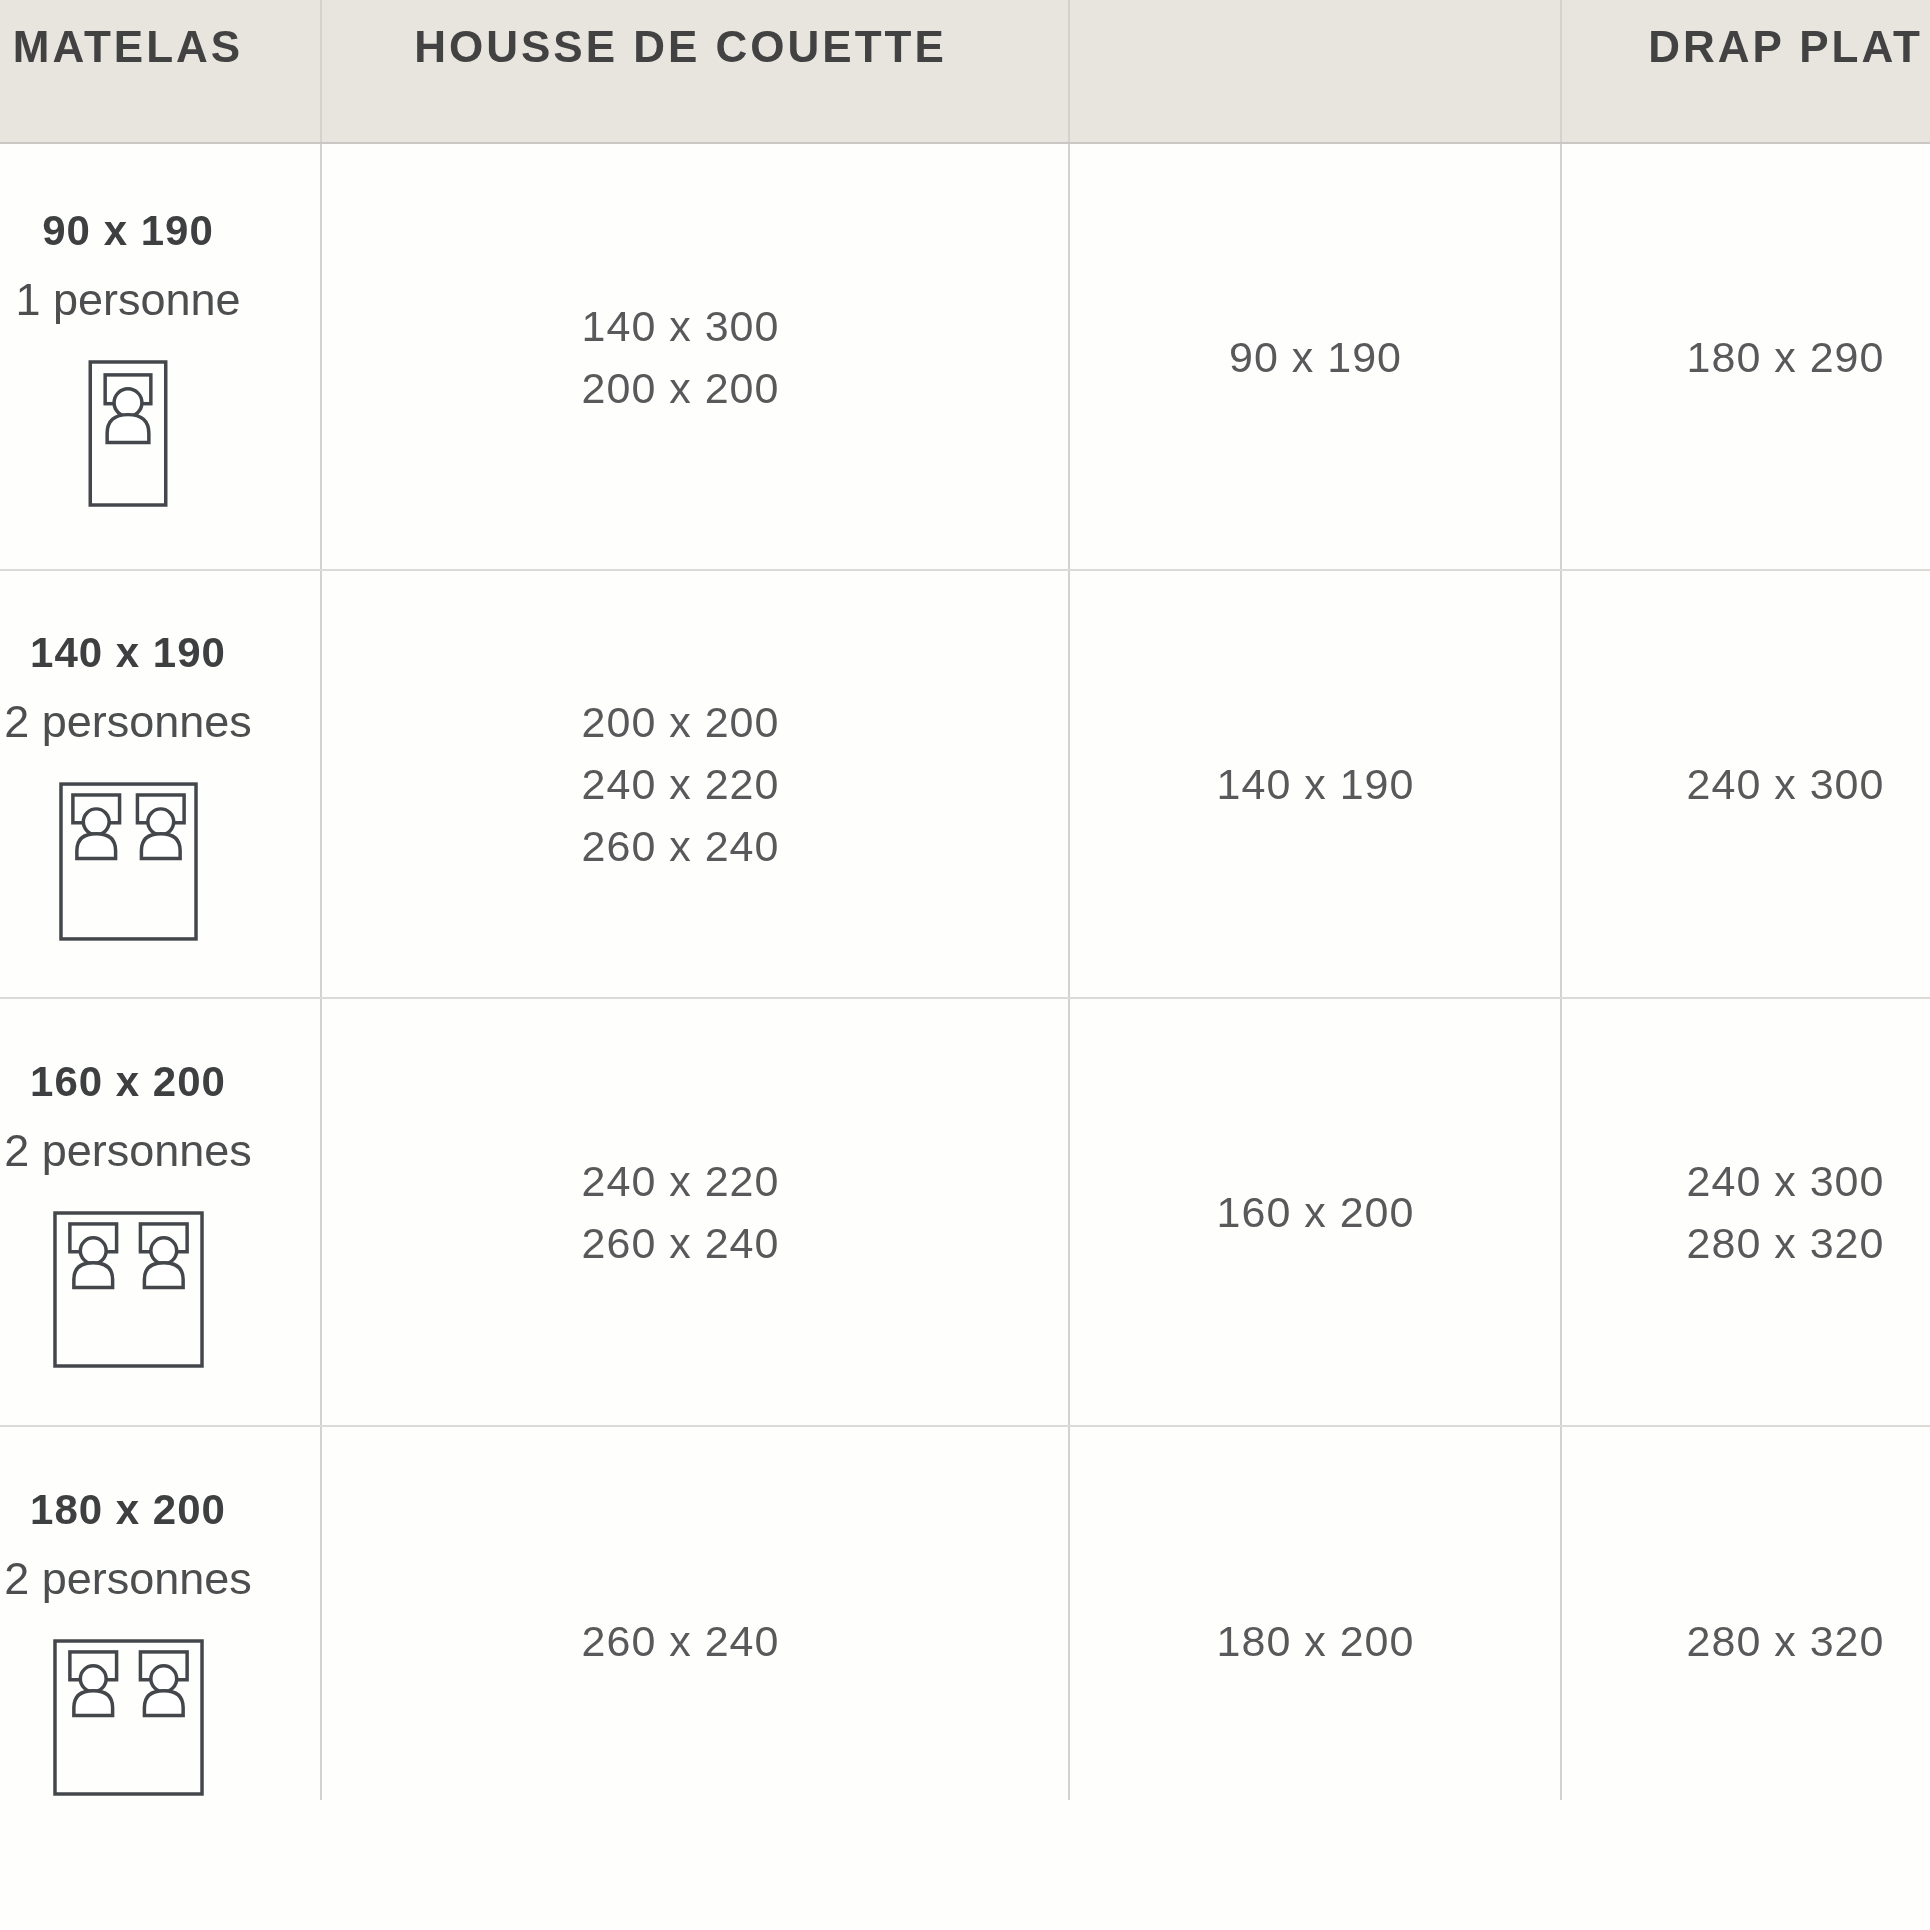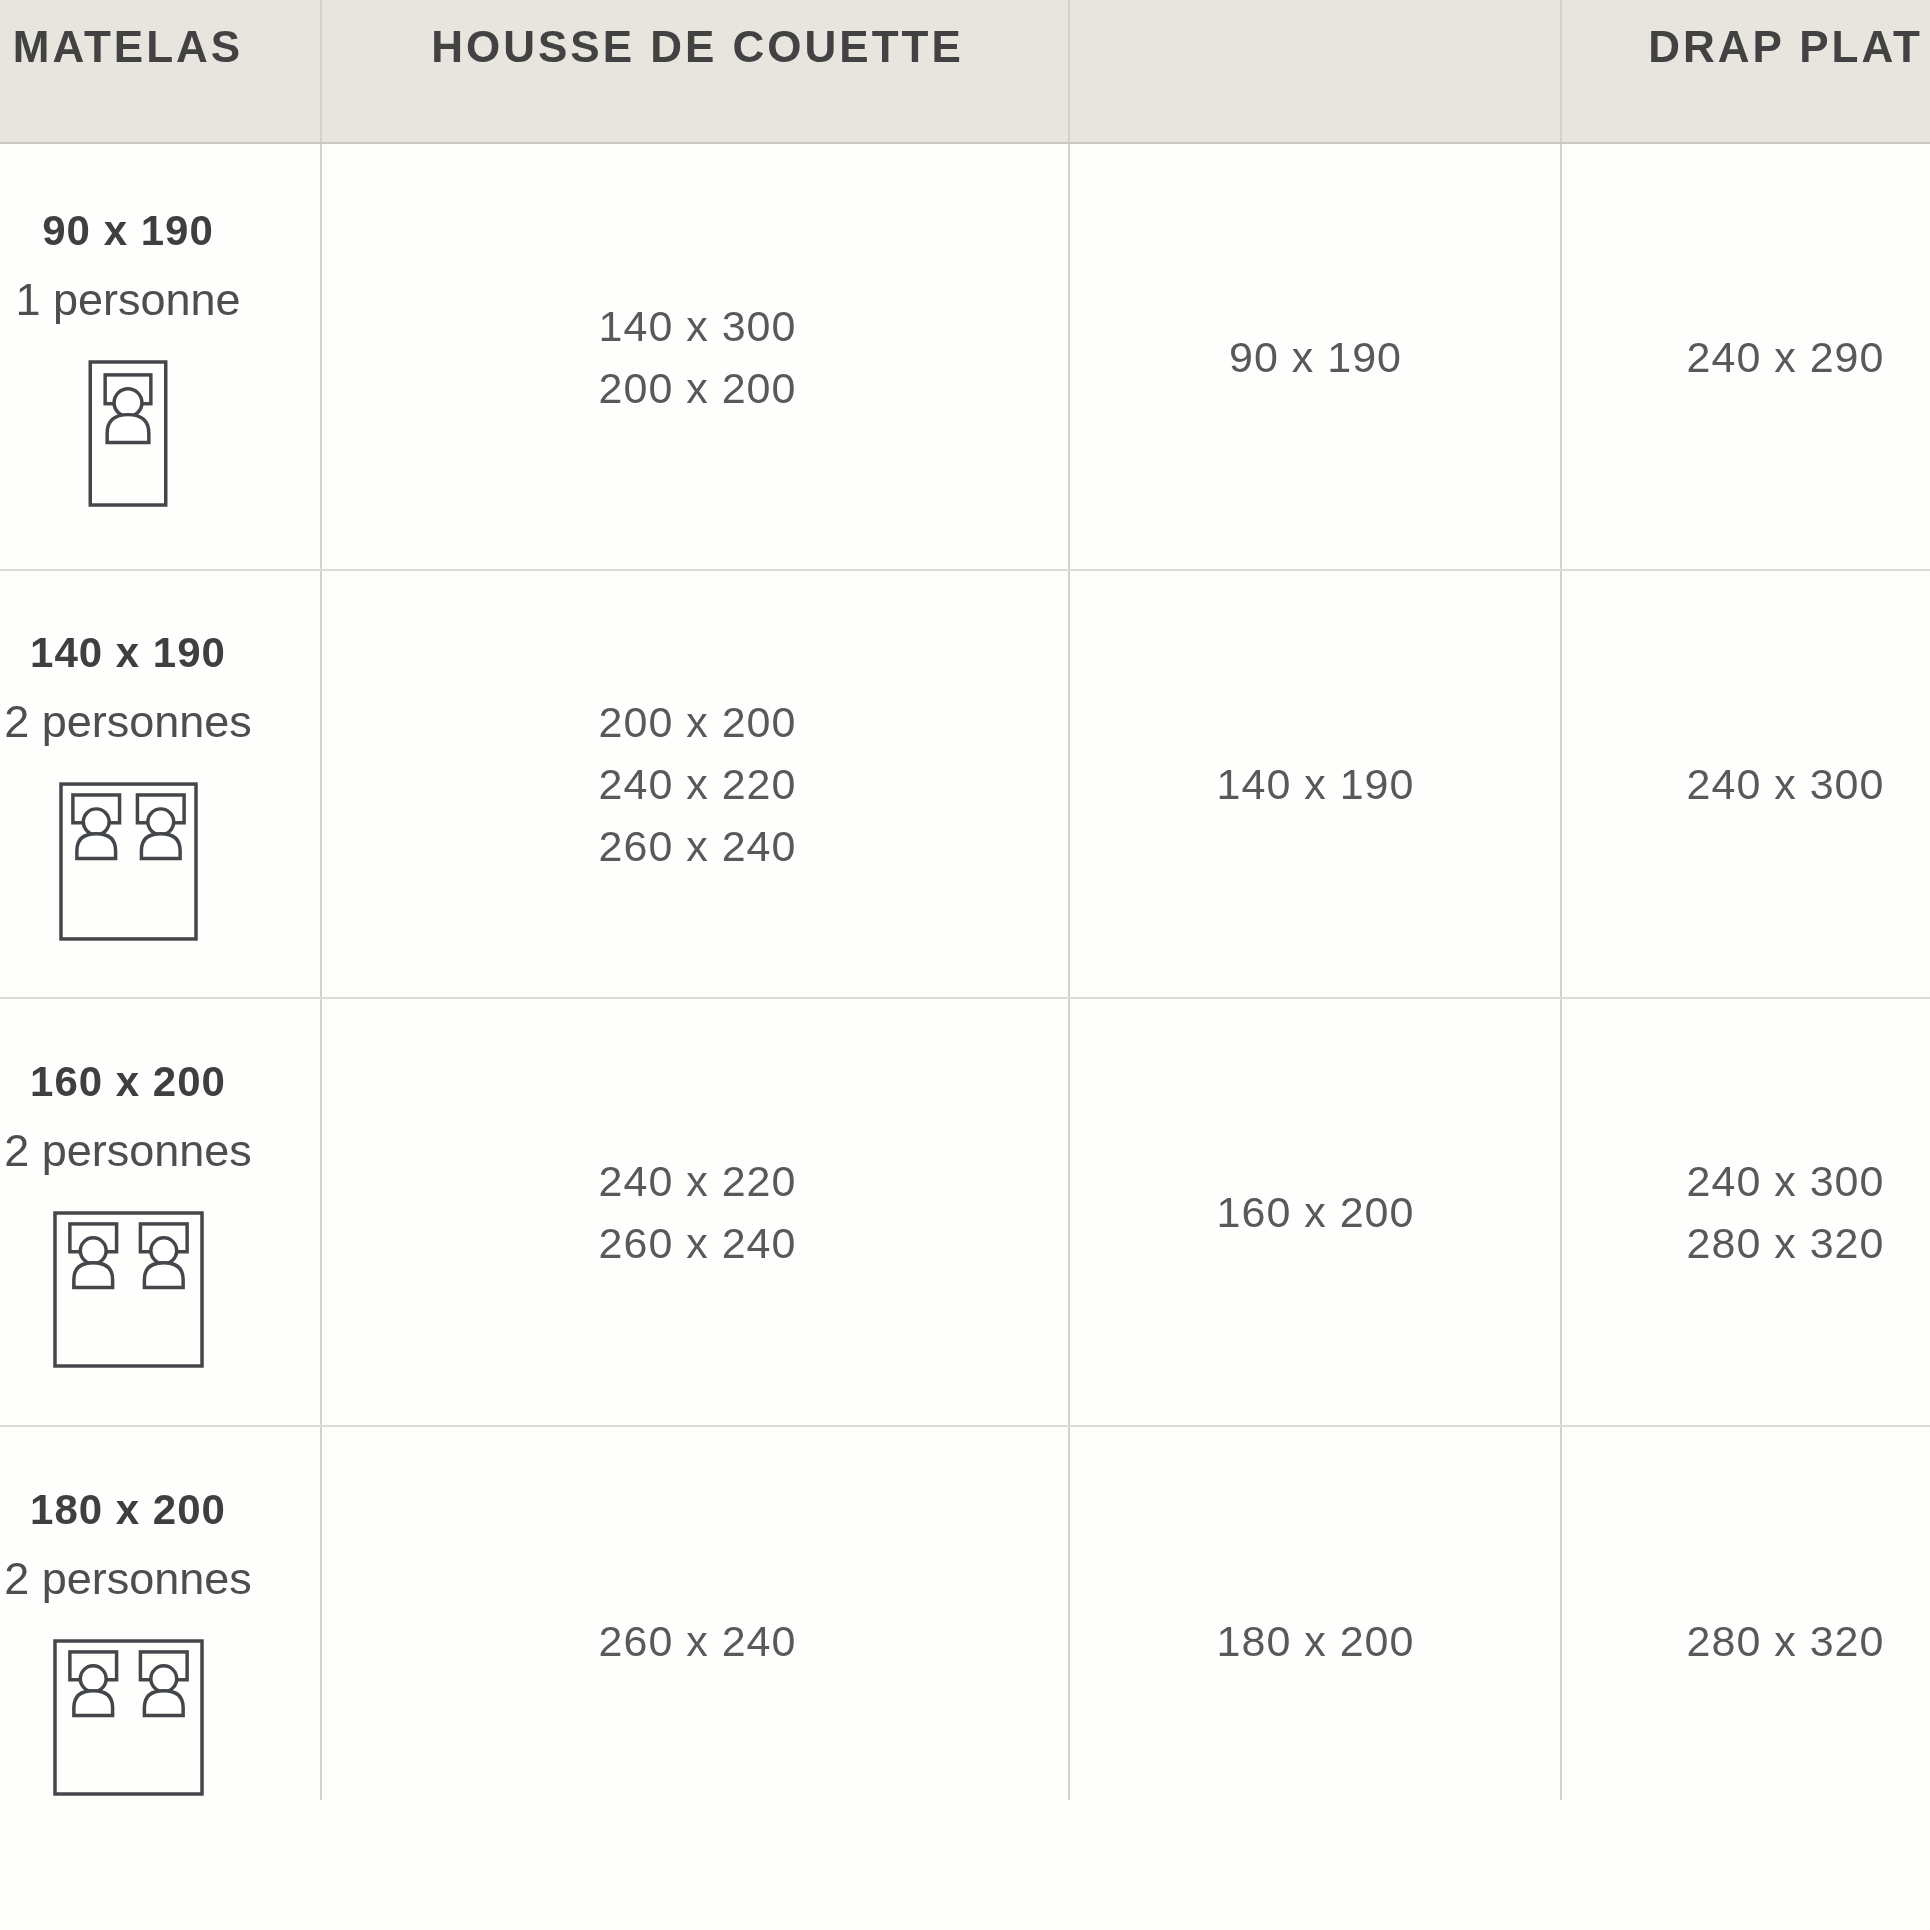--- a/index.html
+++ b/index.html
@@ -20,21 +20,21 @@
   .hline{position:absolute;left:0;width:1930px;height:2px;background:#dbdad7;}
   .hline.h-header{top:142px;background:#c9c8c5;}
   .hline.h1{top:569px;}
   .hline.h2{top:997px;}
   .hline.h3{top:1425px;}
   .hline.h-bottom{top:1854px;height:3px;background:#d0cfcc;}
 
   
   .cell{position:absolute;display:flex;flex-direction:column;align-items:center;justify-content:center;text-align:center;}
   .c1{left:-65px;width:386px;}
-  .c2{left:324px;width:747px;}
+  .c2{left:307px;width:747px;}
   .c3{left:1069px;width:493px;}
   .c4{left:1561px;width:449px;}
 
   .r1{top:144px;height:425px;}
   .r2{top:571px;height:426px;}
   .r3{top:999px;height:426px;}
   .r4{top:1427px;height:427px;}
 
   
   .th{justify-content:flex-start;padding-top:22px;top:0;height:142px;box-sizing:border-box;
@@ -91,21 +91,21 @@
     </div>
   </div>
   <div class="cell c2 r1 vals">
     <div>140 x 300</div>
     <div>200 x 200</div>
   </div>
   <div class="cell c3 r1 vals">
     <div>90 x 190</div>
   </div>
   <div class="cell c4 r1 vals">
-    <div>240 x 290</div>
+    <div>180 x 290</div>
   </div>
 
   <div class="cell c1 r2">
     <div class="mattress-size">140 x 190</div>
     <div class="capacity">2 personnes</div>
     <div class="bed-icon">
       <svg width="139" height="159" viewBox="0 0 140 160" fill="none" stroke="#43464a" stroke-width="3.5">
         <rect x="2" y="2" width="136" height="156"></rect>
         <rect x="14" y="13" width="47" height="28"></rect>
         <rect x="79" y="13" width="47" height="28"></rect>

